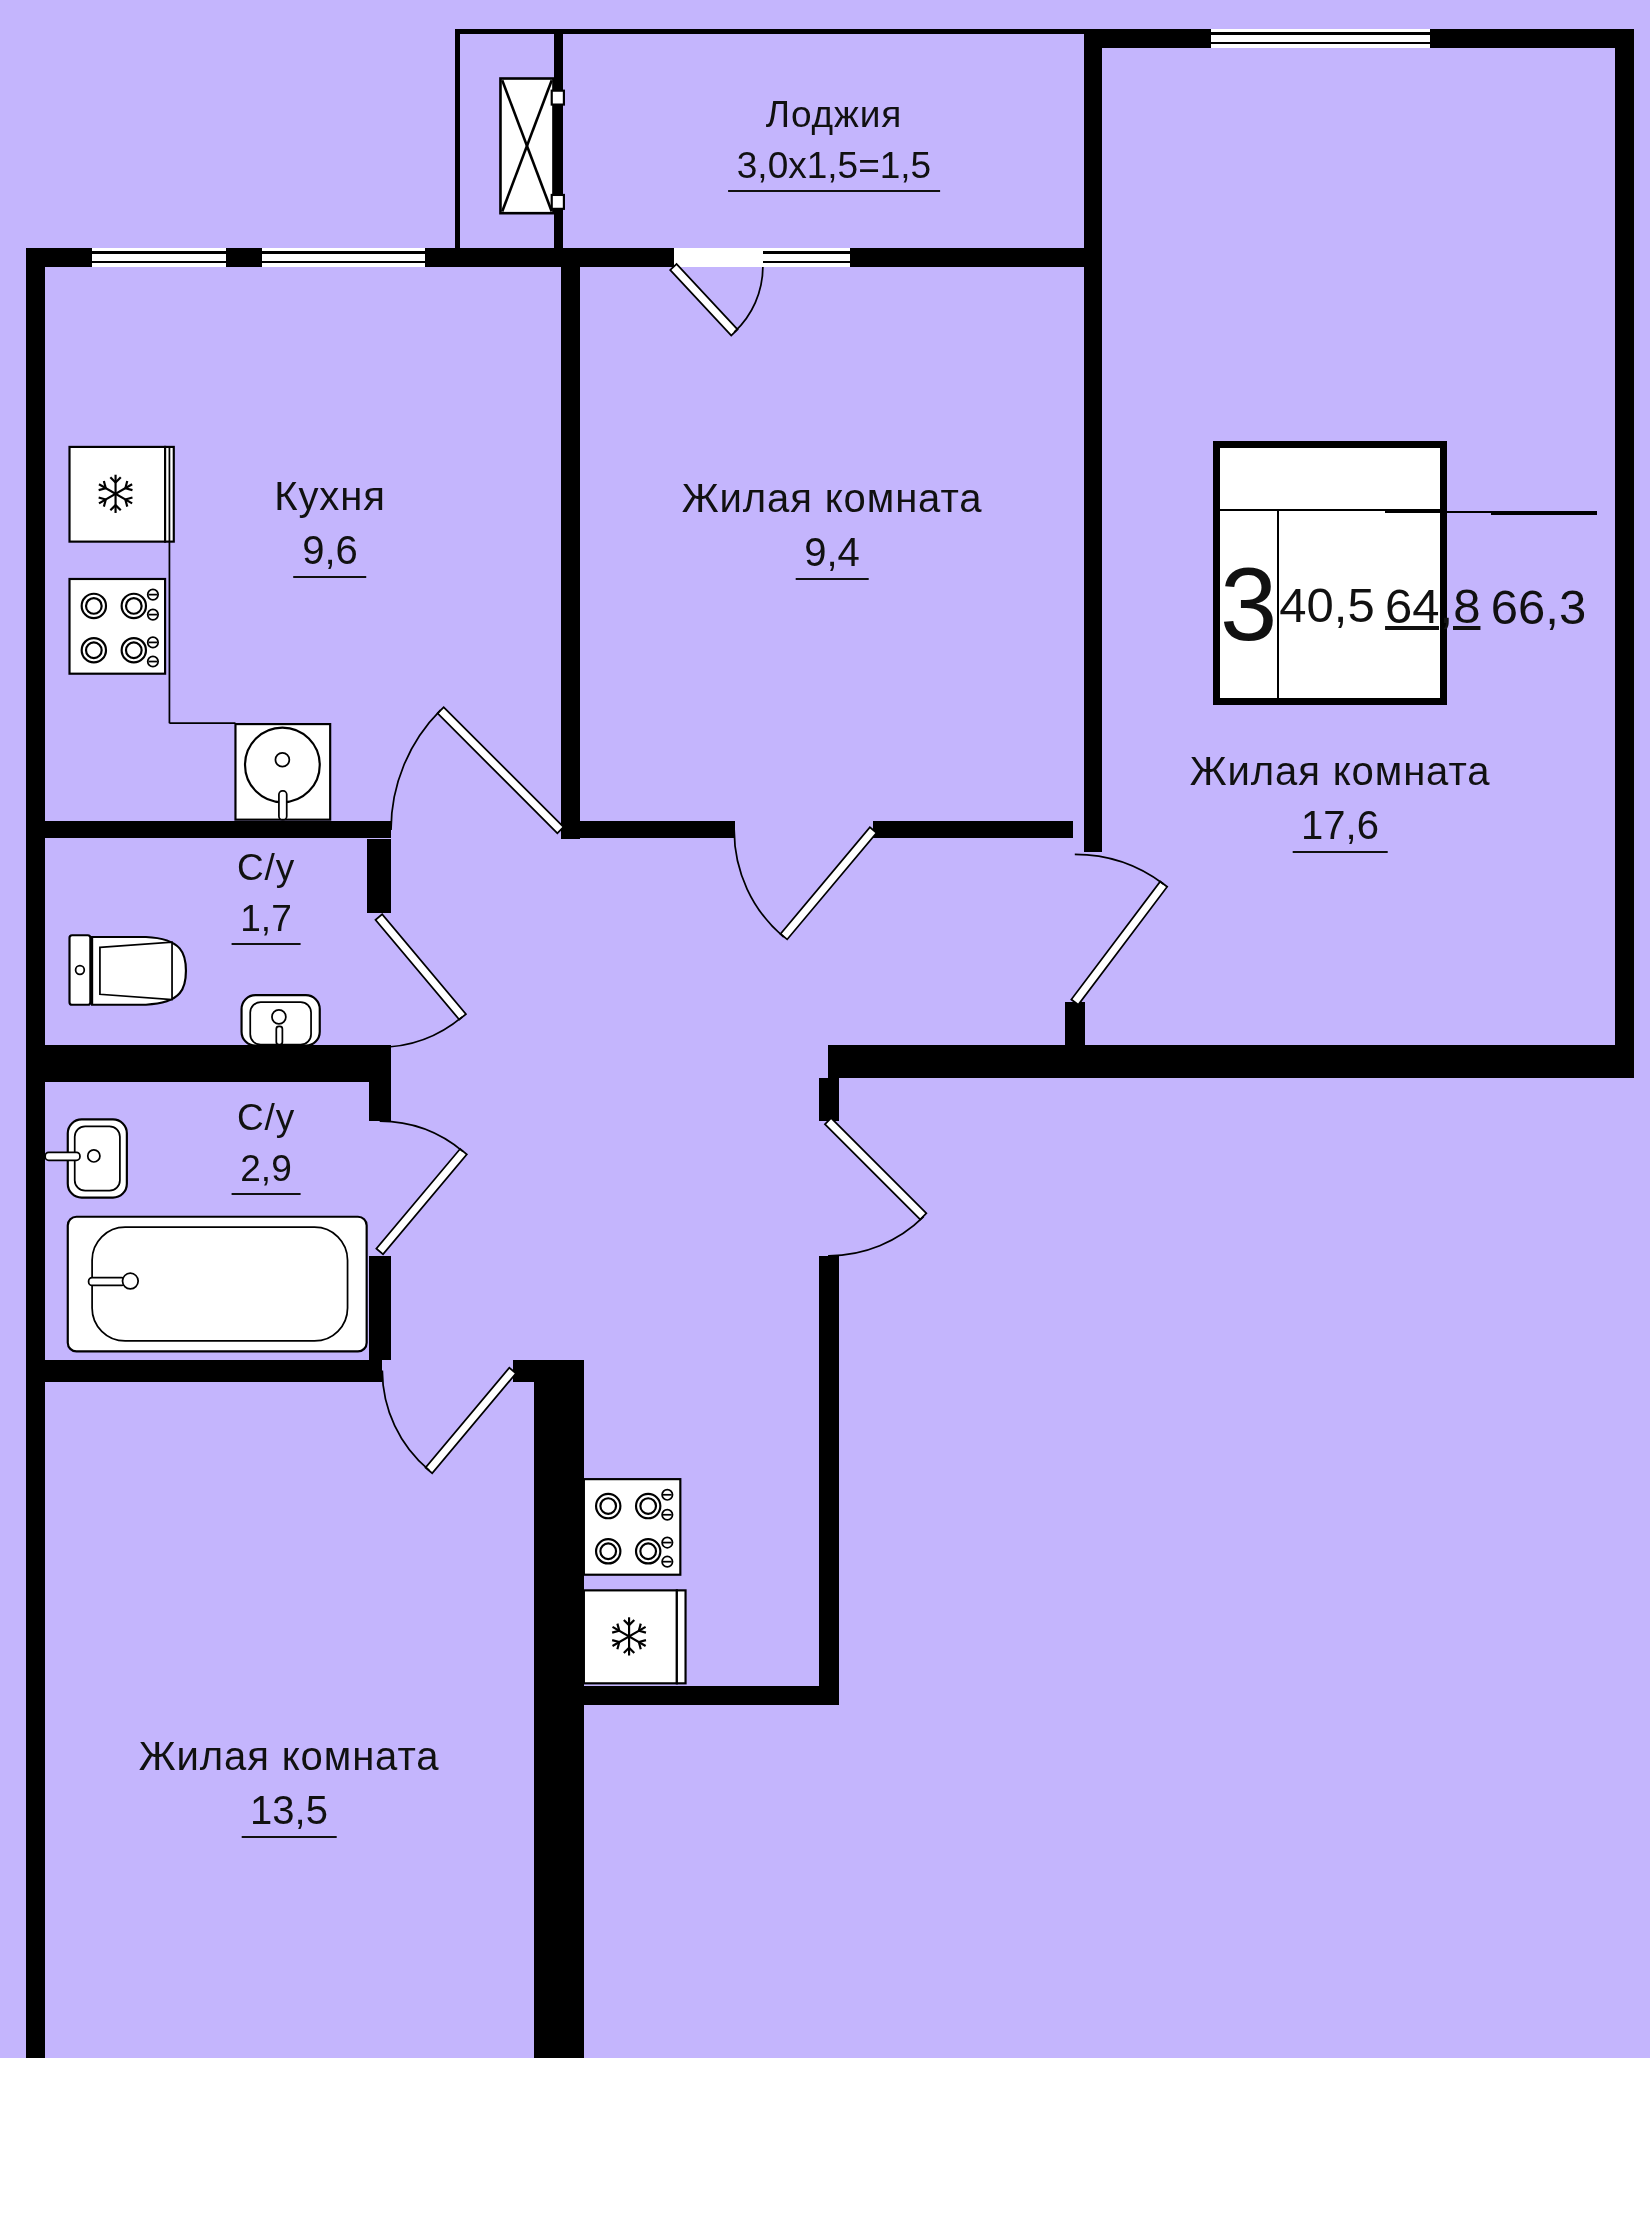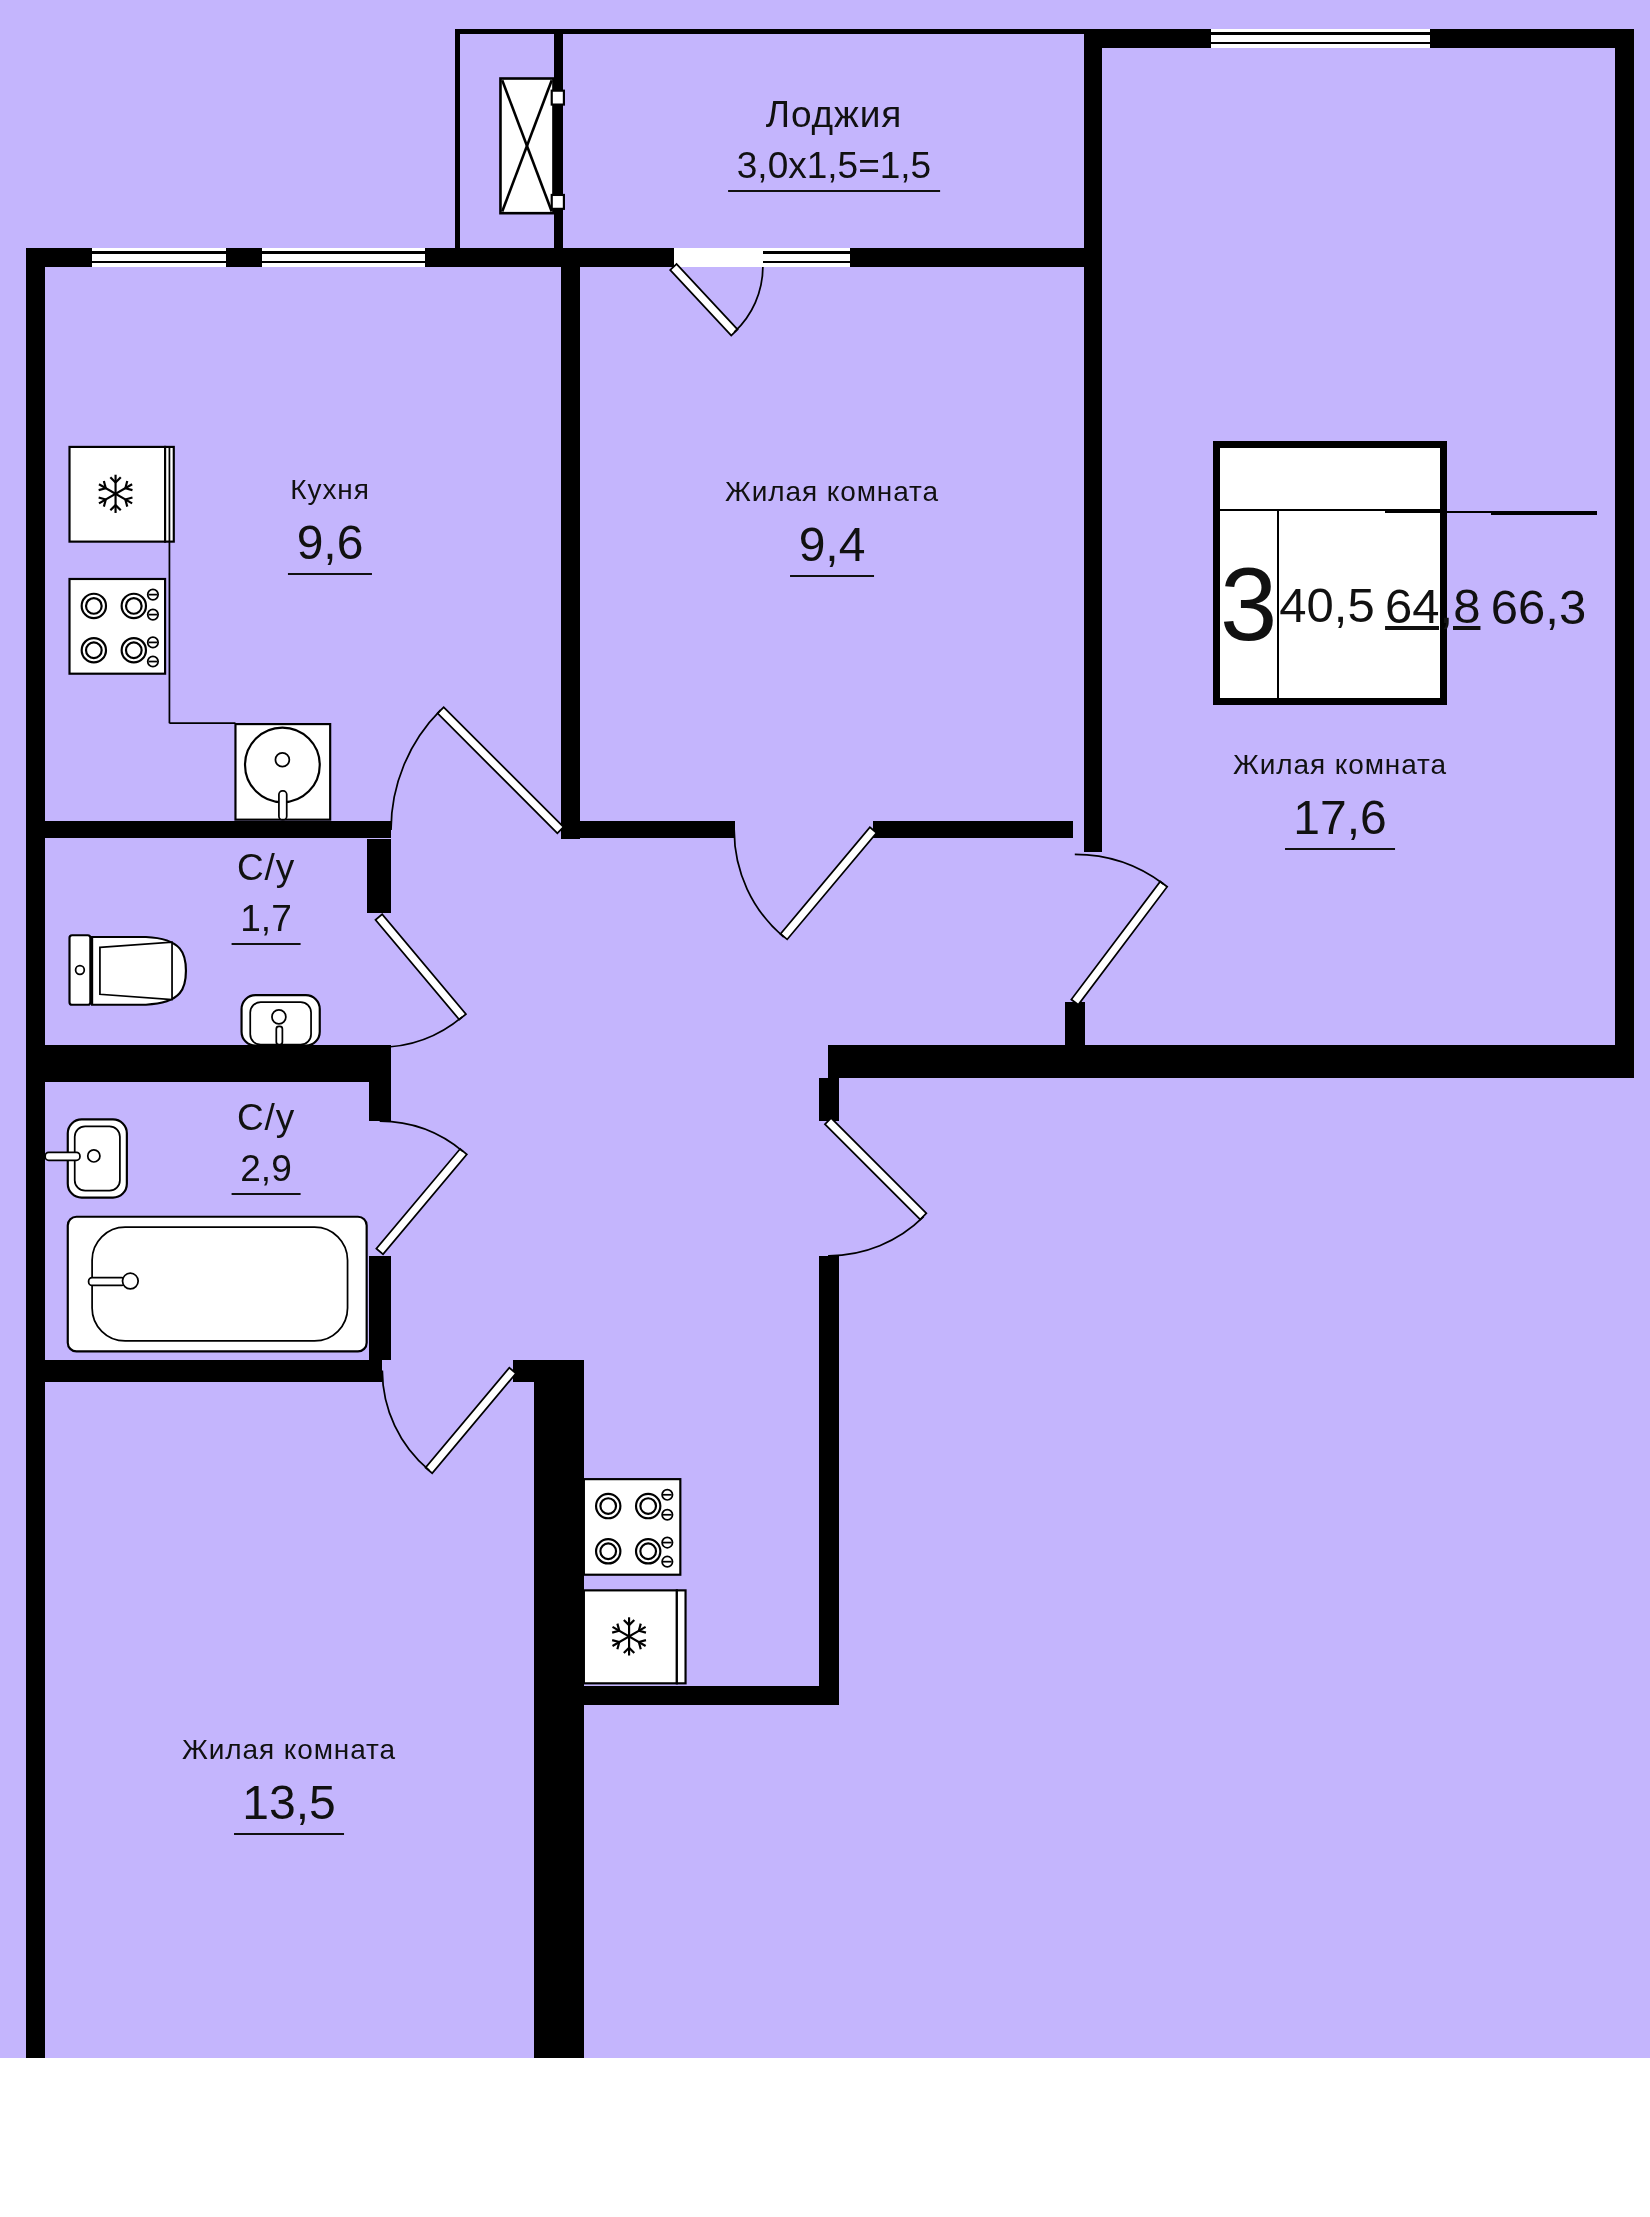--- a/index.html
+++ b/index.html
@@ -24,22 +24,22 @@
     background:linear-gradient(to bottom,#fff 0 3.5px,#000 3.5px 5.6px,#fff 5.6px 13px,#000 13px 15px,#fff 15px 19px);
   }
   .doorgap{position:absolute;background:#fff;}
   .bwindow{
     position:absolute;height:39px;box-sizing:border-box;
     background:#fff;border:2.6px solid #000;
   }
   .bsill{position:absolute;height:8.7px;background:#8e8e8e;border:0.9px solid #333;box-sizing:border-box;}
   
   .room-label{position:absolute;transform:translateX(-50%);text-align:center;white-space:nowrap;}
-  .room-label .rn{font-size:28px;letter-spacing:0.9px;}
-  .room-label .ra{display:inline-block;font-size:48px;margin-top:8.7px;border-bottom:2.6px solid #111;padding:0 8.7px 3.5px;}
+  .room-label .rn{font-size:40px;letter-spacing:0.9px;}
+  .room-label .ra{display:inline-block;font-size:40px;margin-top:8.7px;border-bottom:2.6px solid #111;padding:0 8.7px 3.5px;}
   .room-label.small .rn,.room-label.small .ra{font-size:37px;}
   
   .stats{
     position:absolute;left:1213px;top:441px;width:234px;height:264px;
     box-sizing:border-box;border:7.8px solid #000;background:#fff;
     display:flex;flex-direction:column;
   }
   .stats-top{height:61px;border-bottom:2.6px solid #000;}
   .stats-bottom{flex:1;display:flex;}
   .stats-num{

